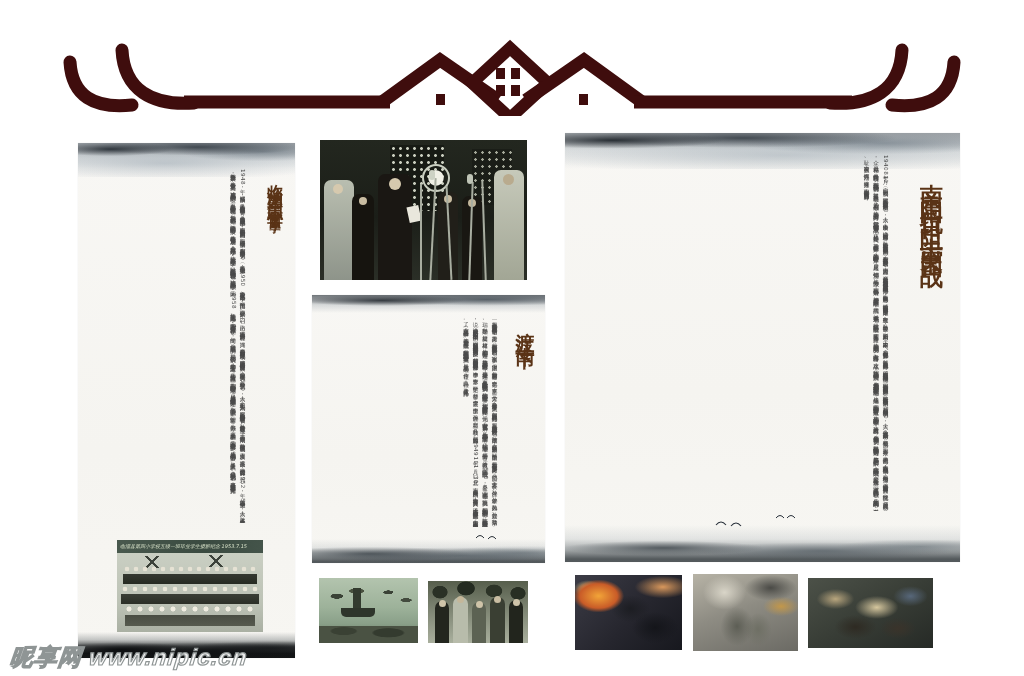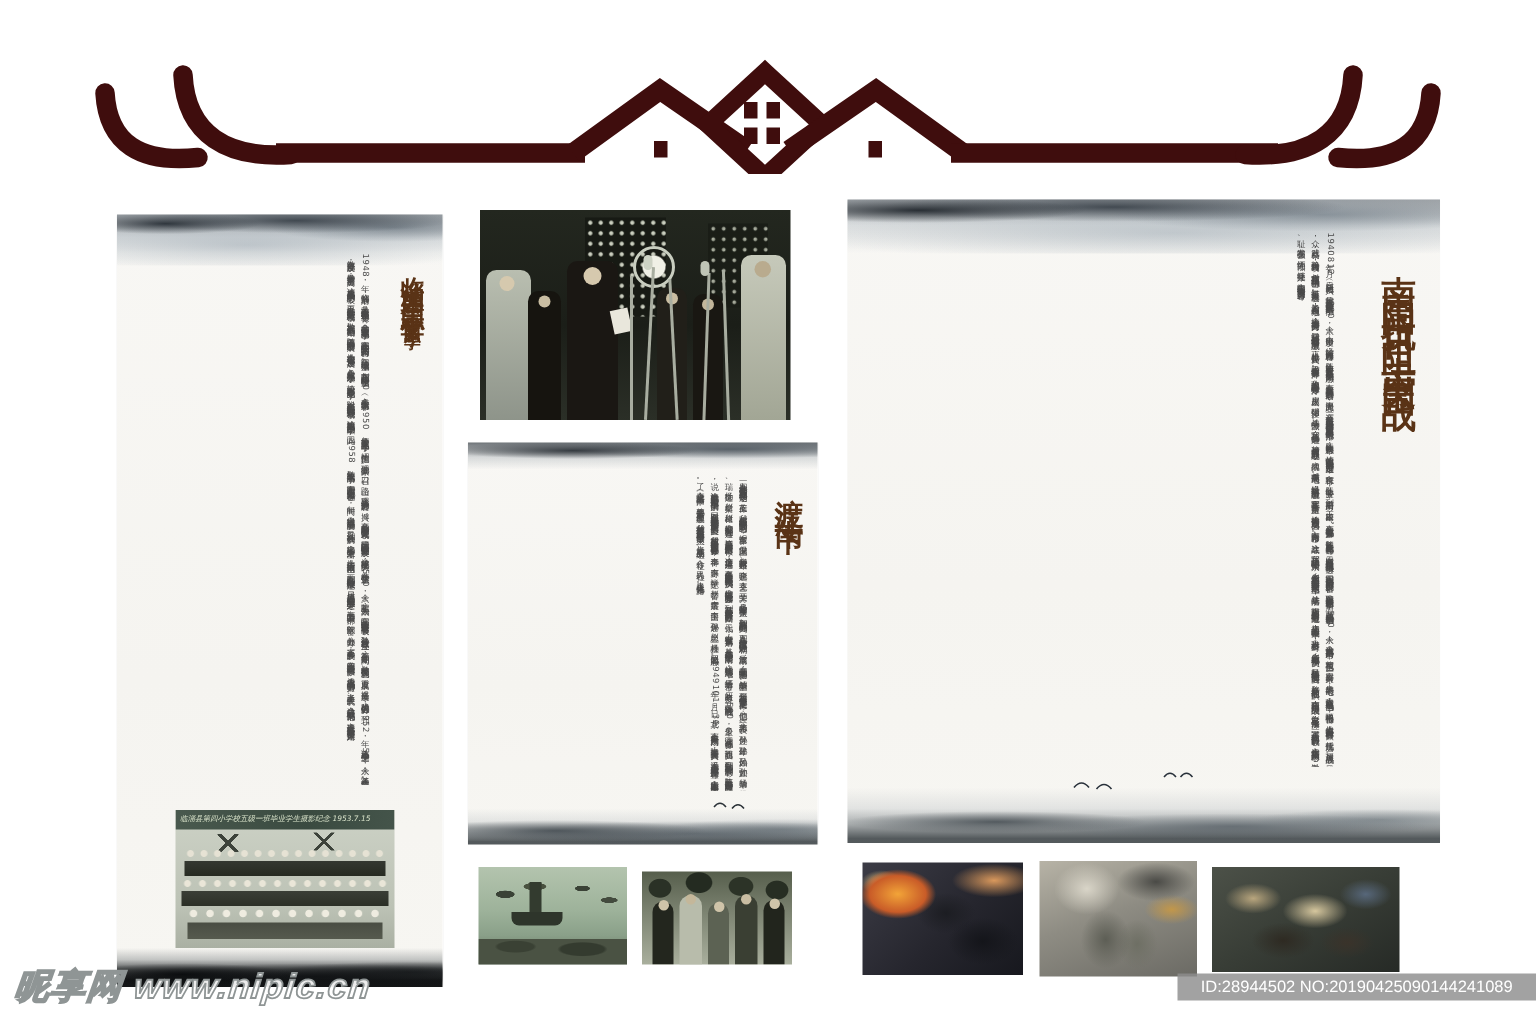--- a/index.html
+++ b/index.html
@@ -215,15 +215,14 @@
        linear-gradient(160deg,#b7b3a6 0%,#8e8c83 45%,#6b6a64 100%);"></div>
   <div class="photo" style="left:808px;top:578px;width:125px;height:70px;background:
        radial-gradient(26px 14px at 22% 30%,#b9a67e 0%,transparent 72%),
        radial-gradient(30px 16px at 55% 42%,#d6c79e 0%,transparent 72%),
        radial-gradient(24px 14px at 82% 26%,#57677a 0%,transparent 72%),
        radial-gradient(28px 16px at 38% 70%,#2e2a22 0%,transparent 75%),
        radial-gradient(24px 14px at 72% 72%,#3a332a 0%,transparent 75%),
        linear-gradient(150deg,#4c5148 0%,#383d36 50%,#262a26 100%);"></div>
 
   <div id="wm-site">昵享网 www.nipic.cn</div>
-  <div id="wm-id">ID:28944502 NO:20190425090144241089</div>
 
 </div>
 
 </body></html>

